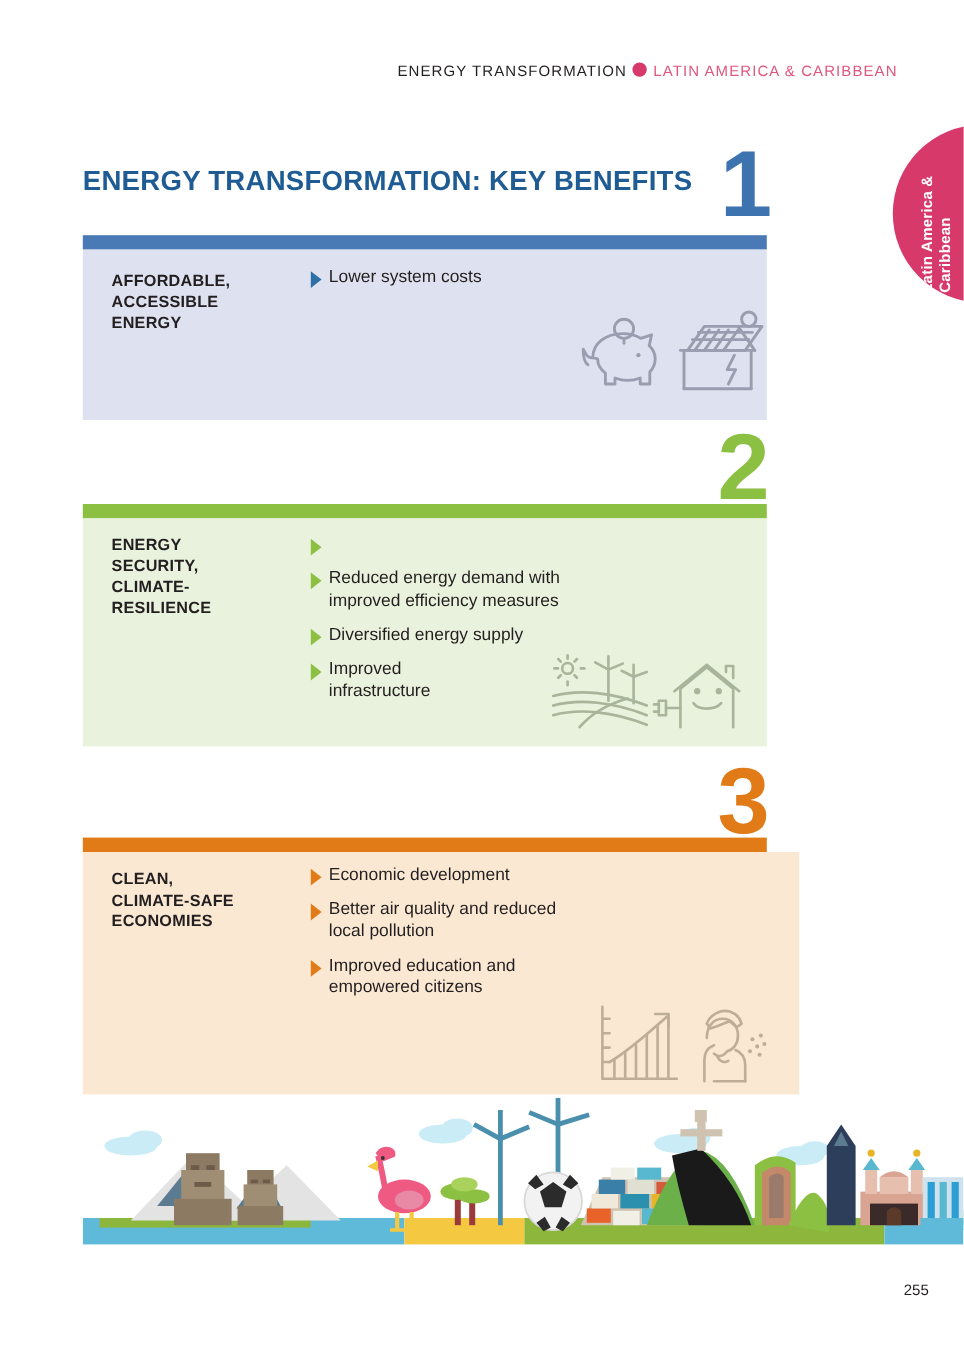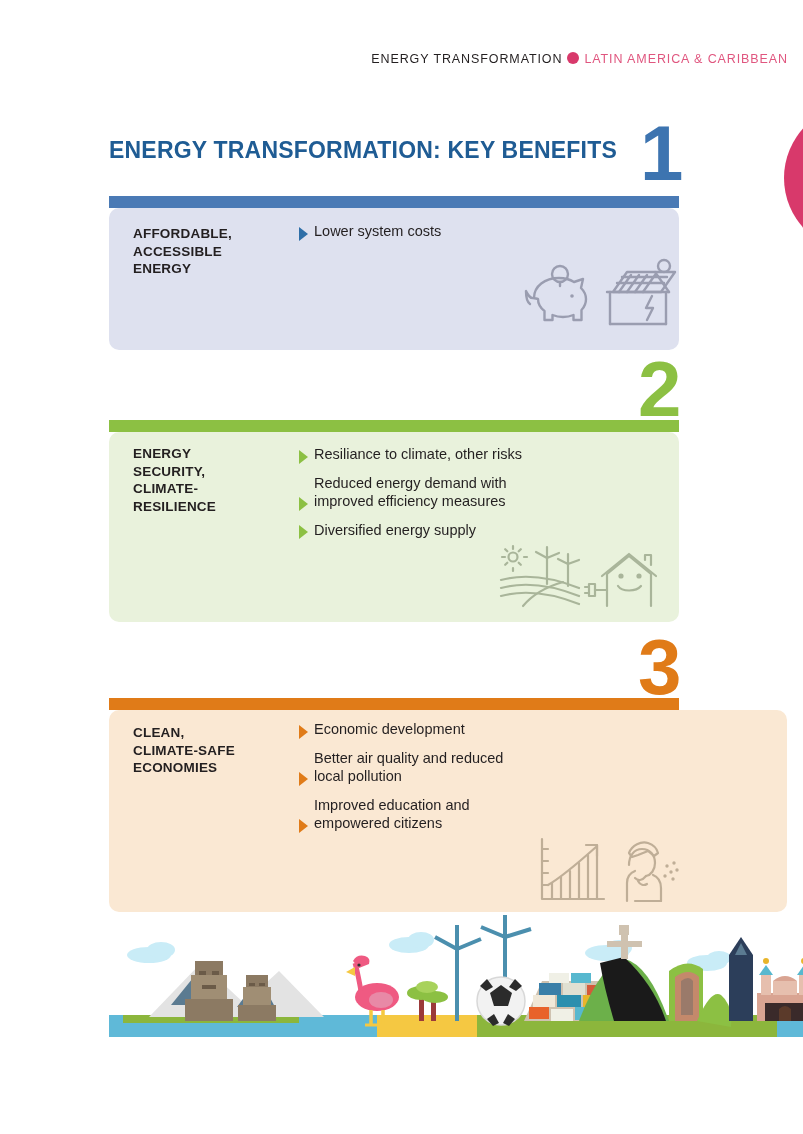--- a/index.html
+++ b/index.html
@@ -1,18 +1,18 @@
 <!DOCTYPE html>
 <html><head>
 <meta charset="utf-8">
 <style>
   html,body{margin:0;padding:0;background:#ffffff;}
   body{width:803px;height:1134px;position:relative;overflow:hidden;
        font-family:"Liberation Sans","DejaVu Sans",sans-serif;}
-  .pg{position:absolute;inset:0;margin-left:40px;}
+  .pg{position:absolute;inset:0;}
 
   
   .runhead{position:absolute;left:0;top:52px;width:748px;text-align:right;
            font-size:12.5px;letter-spacing:.9px;font-weight:400;}
   .runhead .rh1{color:#231f20;}
   .runhead .dot{display:inline-block;width:12px;height:12px;border-radius:50%;
                 background:#d8396b;vertical-align:-1px;margin:0 5px;}
   .runhead .rh2{color:#e0567f;}
 
   
@@ -27,27 +27,27 @@
   
   .ptitle{position:absolute;left:69px;top:137px;color:#1f5c94;
           font-size:23px;font-weight:700;letter-spacing:.2px;}
 
   
   .bignum{position:absolute;font-size:78px;font-weight:700;line-height:.82;
           letter-spacing:-2px;}
 
   
   .bar{position:absolute;height:12px;}
-  .panel{position:absolute;border-radius:10px;}
+  .panel{position:absolute;}
 
   .sec-title{position:absolute;color:#231f20;font-size:13.5px;font-weight:700;
              line-height:17.5px;letter-spacing:.2px;}
 
   .bullets{position:absolute;}
-  .bl{display:flex;align-items:flex-end;margin-bottom:10px;}
+  .bl{display:flex;align-items:flex-start;margin-bottom:10px;}
   .bl .tri{flex:0 0 auto;width:0;height:0;margin:4px 6px 0 0;
            border-top:7px solid transparent;border-bottom:7px solid transparent;}
   .bl .tx{font-size:14.5px;line-height:18.5px;color:#231f20;font-weight:400;}
 
   .icons{position:absolute;}
   .icons svg{display:block;}
 
   
   .illus{position:absolute;left:69px;top:915px;width:734px;height:128px;}
   .pageno{position:absolute;left:0;top:1068px;width:774px;text-align:right;
@@ -120,29 +120,32 @@
     <div class="sec-title" style="left:24px;top:13px;width:160px;">
       <div>ENERGY</div>
       <div>SECURITY,</div>
       <div>CLIMATE-</div>
       <div>RESILIENCE</div>
     </div>
 
     <div class="bullets" style="left:190px;top:13px;width:270px;">
       <div class="bl">
         <span class="tri" style="border-left:9px solid #8cc043;"></span>
-        <span class="tx">Resiliance to climate, other risks</span>
       </div>
       <div class="bl">
         <span class="tri" style="border-left:9px solid #8cc043;"></span>
         <span class="tx">Reduced energy demand with improved efficiency measures</span>
       </div>
       <div class="bl">
         <span class="tri" style="border-left:9px solid #8cc043;"></span>
         <span class="tx">Diversified energy supply</span>
+      </div>
+      <div class="bl" style="width:120px;">
+        <span class="tri" style="border-left:9px solid #8cc043;"></span>
+        <span class="tx">Improved infrastructure</span>
       </div>
     </div>
 
     <div class="icons" style="left:390px;top:112px;">
       <svg width="180" height="70" viewBox="0 0 180 70" fill="none" stroke="#a9b59a" stroke-width="2.2" stroke-linecap="round" stroke-linejoin="round">
 
         <g>
           <circle cx="14" cy="13" r="4.5"></circle>
           <path d="M14 5v-3M14 24v3M6 13H3M25 13h3M8.3 7.3L6.2 5.2M19.7 18.7l2.1 2.1M19.7 7.3l2.1-2.1M8.3 18.7l-2.1 2.1"></path>
           <path d="M48 40V14"></path>
@@ -165,21 +168,21 @@
           <path d="M108 46h-12"></path>
           <path d="M96 40v12h-6V40z"></path>
           <path d="M90 43h-4M90 49h-4"></path>
         </g>
       </svg>
     </div>
   </div>
 
   <div class="bignum" style="left:598px;top:636px;color:#e07b18;">3</div>
   <div class="bar" style="left:69px;top:698px;width:570px;background:#e07b18;"></div>
-  <div class="panel" style="left:69px;top:710px;width:678px;height:202px;background:#fae8d3;">
+  <div class="panel" style="left:69px;top:710px;width:597px;height:202px;background:#fae8d3;">
 
     <div class="sec-title" style="left:24px;top:14px;width:170px;">
       <div>CLEAN,</div>
       <div>CLIMATE-SAFE</div>
       <div>ECONOMIES</div>
     </div>
 
     <div class="bullets" style="left:190px;top:10px;width:215px;">
       <div class="bl">
         <span class="tri" style="border-left:9px solid #e07b18;"></span>
@@ -352,13 +355,14 @@
         <path d="M698 106 q14-30 28-26 q10 8 8 26z" fill="#8cc043"></path>
         <rect x="700" y="66" width="34" height="40" fill="#cfe3ef"></rect>
         <rect x="704" y="70" width="6" height="36" fill="#2b9fd4"></rect>
         <rect x="714" y="70" width="6" height="36" fill="#57b8cf"></rect>
         <rect x="724" y="70" width="6" height="36" fill="#2b9fd4"></rect>
         <rect x="698" y="100" width="36" height="10" fill="#5fb9d8"></rect>
       </g>
     </svg>
   </div>
 
+  <div class="pageno">255</div>
 </div>
 
 </body></html>

